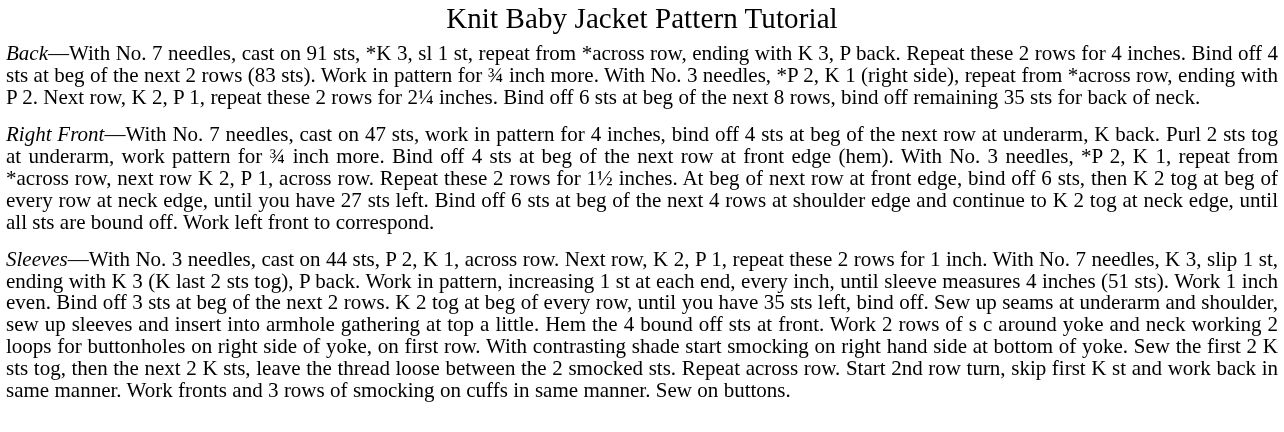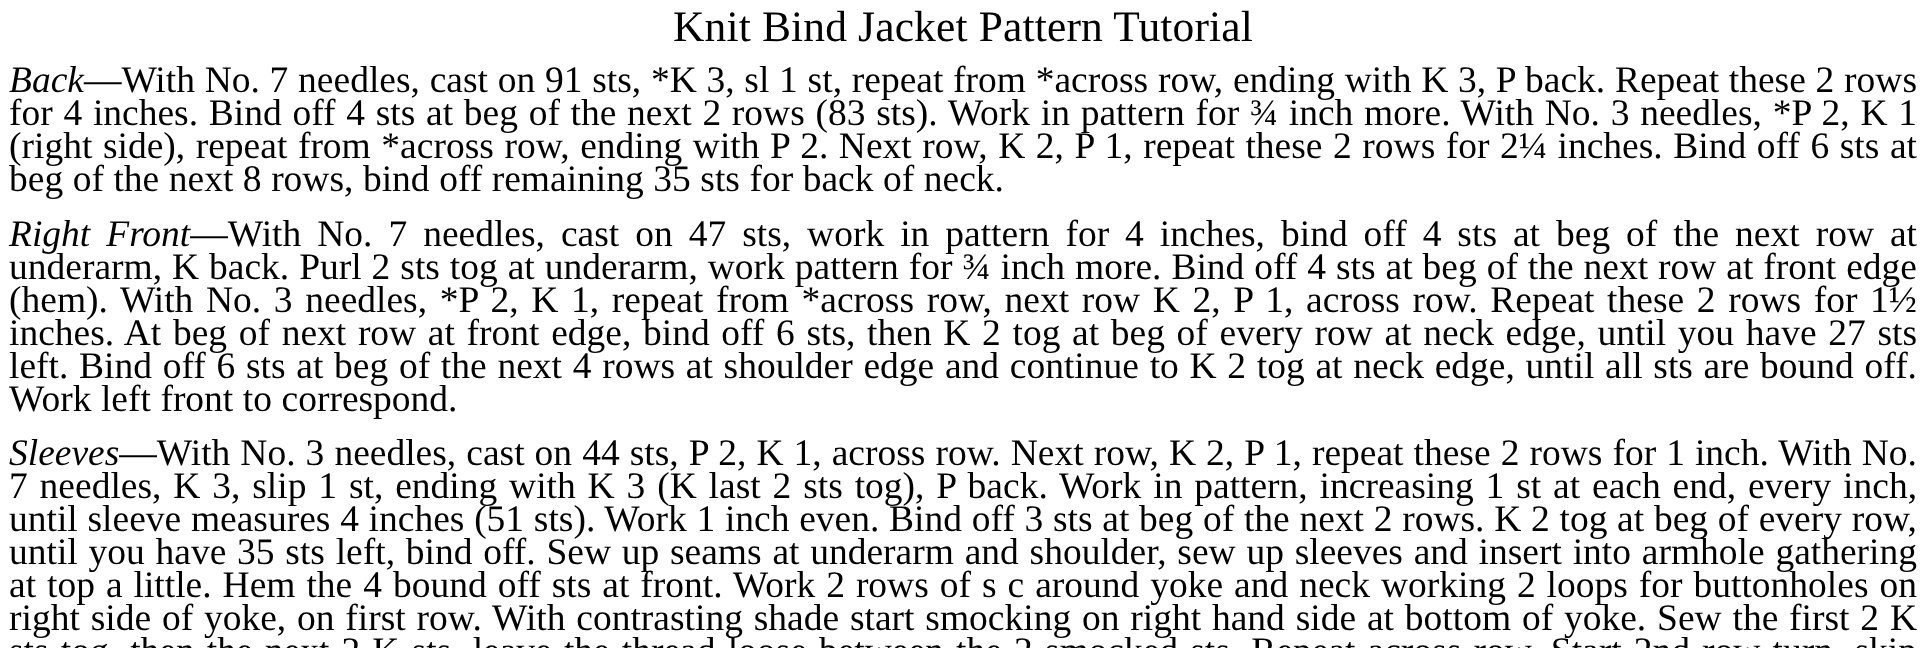--- a/index.html
+++ b/index.html
@@ -25,21 +25,21 @@
     font-family: "Liberation Serif", "DejaVu Serif", serif;
     font-size: 29px;
     font-weight: normal;
     text-align: center;
     margin: 2px 0 8px 0;
     padding: 0;
     line-height: 1.15;
     letter-spacing: 0.1px;
   }
   .section {
-    font-size: 25px;
+    font-size: 21px;
     line-height: 21.9px;
     text-align: justify;
     text-justify: inter-word;
     margin: 0 0 15px 0;
     padding: 0;
     word-spacing: 0.1px;
   }
   .section:last-child {
     margin-bottom: 16px;
   }
@@ -48,21 +48,21 @@
   }
   .no-justify-last {
     text-align-last: left;
   }
 </style>
 </head>
 <body>
 
 <div class="page">
 
-  <h1 class="doc-title">Knit Bind Jacket Pattern Tutorial</h1>
+  <h1 class="doc-title">Knit Baby Jacket Pattern Tutorial</h1>
 
   <p class="section no-justify-last"><span class="section-label">Back</span><span>—</span><span>With No. 7 needles, cast on 91 sts, *K 3, sl 1 st, repeat from *across row, ending with K 3, P back. Repeat these 2 rows for 4 inches. Bind off 4 sts at beg of the next 2 rows (83 sts). Work in pattern for ¾ inch more. With No. 3 needles, *P 2, K 1 (right side), repeat from *across row, ending with P 2. Next row, K 2, P 1, repeat these 2 rows for 2¼ inches. Bind off 6 sts at beg of the next 8 rows, bind off remaining 35 sts for back of neck.</span></p>
 
   <p class="section no-justify-last"><span class="section-label">Right Front</span><span>—</span><span>With No. 7 needles, cast on 47 sts, work in pattern for 4 inches, bind off 4 sts at beg of the next row at underarm, K back. Purl 2 sts tog at underarm, work pattern for ¾ inch more. Bind off 4 sts at beg of the next row at front edge (hem). With No. 3 needles, *P 2, K 1, repeat from *across row, next row K 2, P 1, across row. Repeat these 2 rows for 1½ inches. At beg of next row at front edge, bind off 6 sts, then K 2 tog at beg of every row at neck edge, until you have 27 sts left. Bind off 6 sts at beg of the next 4 rows at shoulder edge and continue to K 2 tog at neck edge, until all sts are bound off. Work left front to correspond.</span></p>
 
   <p class="section no-justify-last"><span class="section-label">Sleeves</span><span>—</span><span>With No. 3 needles, cast on 44 sts, P 2, K 1, across row. Next row, K 2, P 1, repeat these 2 rows for 1 inch. With No. 7 needles, K 3, slip 1 st, ending with K 3 (K last 2 sts tog), P back. Work in pattern, increasing 1 st at each end, every inch, until sleeve measures 4 inches (51 sts). Work 1 inch even. Bind off 3 sts at beg of the next 2 rows. K 2 tog at beg of every row, until you have 35 sts left, bind off. Sew up seams at underarm and shoulder, sew up sleeves and insert into armhole gathering at top a little. Hem the 4 bound off sts at front. Work 2 rows of s c around yoke and neck working 2 loops for buttonholes on right side of yoke, on first row. With contrasting shade start smocking on right hand side at bottom of yoke. Sew the first 2 K sts tog, then the next 2 K sts, leave the thread loose between the 2 smocked sts. Repeat across row. Start 2nd row turn, skip first K st and work back in same manner. Work fronts and 3 rows of smocking on cuffs in same manner. Sew on buttons.</span></p>
 
 </div>
 
 </body></html>

